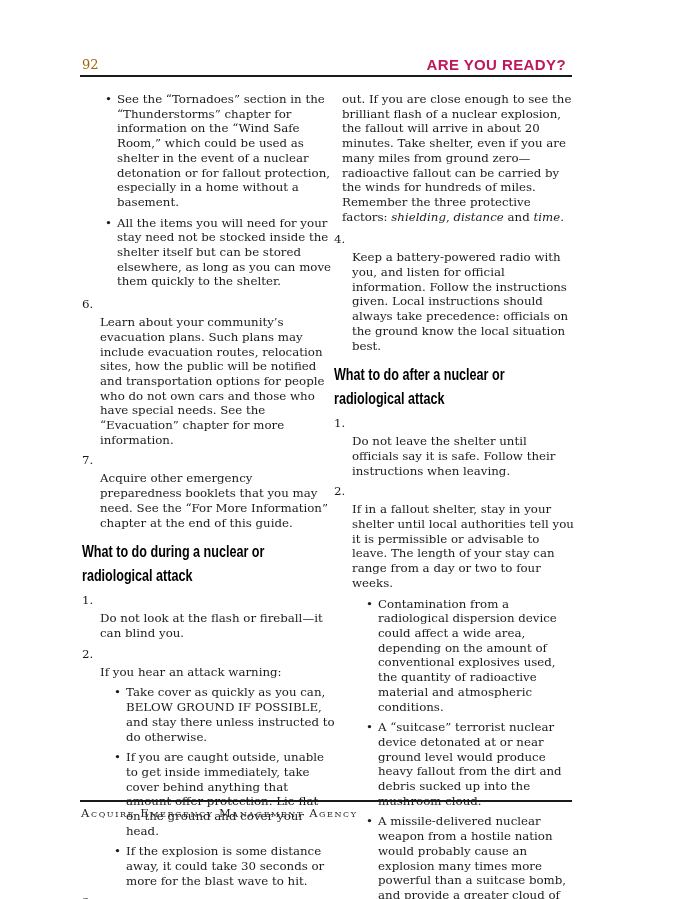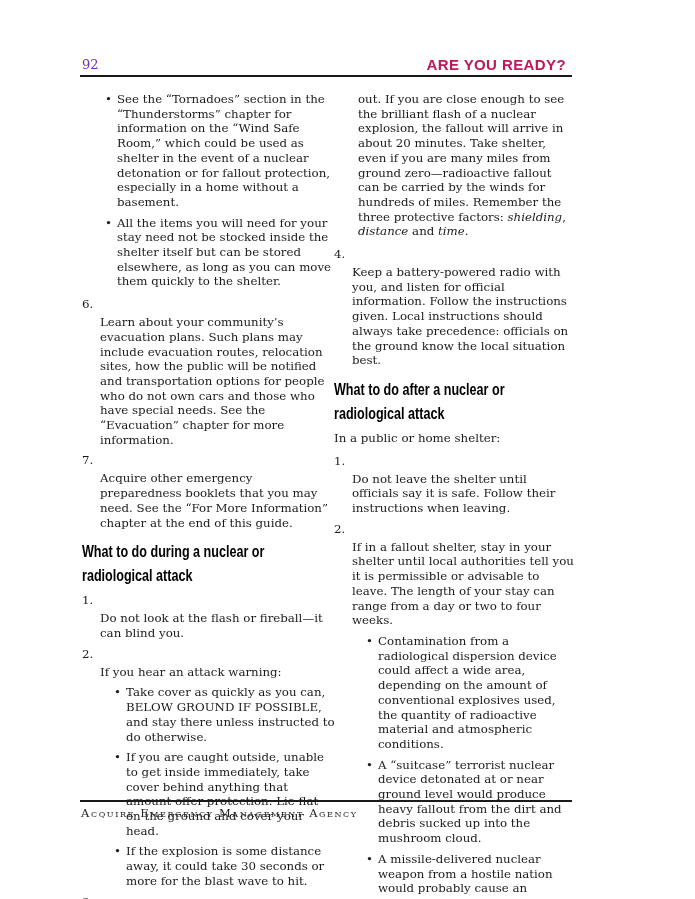--- a/index.html
+++ b/index.html
@@ -1,20 +1,20 @@
 <!DOCTYPE html>
 <html><head>
 <meta charset="utf-8">
 <style>
   html,body{margin:0;padding:0;}
   body{
     width:695px;height:899px;background:#ffffff;position:relative;
     font-family:"DejaVu Serif",serif;color:#1b1b1b;overflow:hidden;
   }
-  .page-number{position:absolute;left:82px;top:57px;font-size:13px;color:#6d28d9;}
+  .page-number{position:absolute;left:82px;top:57px;font-size:13px;color:#a16207;}
   .header-title{
     position:absolute;top:56px;right:129px;
     font-family:"Liberation Sans",sans-serif;font-weight:700;font-size:15px;
     letter-spacing:.4px;color:#be185d;
   }
   .rule{position:absolute;left:80px;width:492px;height:2px;background:#1a1a1a;}
   .header-rule{top:75px;}
   .footer-rule{top:800px;}
   .footer-text{
     position:absolute;left:81px;top:806px;font-size:11.5px;
@@ -22,21 +22,21 @@
   }
   .col{position:absolute;top:92px;font-size:11.8px;line-height:14.7px;text-align:left;}
   .col-left{left:82px;width:254px;}
   .col-right{left:334px;width:241px;}
   .section-heading{
     font-family:"Liberation Sans",sans-serif;font-weight:700;font-size:17px;
     line-height:24px;color:#000;margin:10px 0 5px 0;white-space:pre-line;
     width:340px;transform:scaleX(.74);transform-origin:0 0;
   }
   .para{margin:0 0 8px 0;}
-  .para.indent{margin-left:24px;}
+  .para.indent{margin-left:8px;}
   .bullet-list{margin:0 0 8px 0;padding-left:23px;}
   .bullet-item{display:flex;margin-top:6px;}
   .bullet-list > .bullet-item:first-child{margin-top:0;}
   .dot{flex:0 0 12px;}
   .bullet-body{flex:1;}
   .num-list{margin:0 0 8px 0;}
   .num-item{display:flex;margin-top:6px;}
   .num-list > .num-item:first-child{margin-top:0;}
   .num{flex:0 0 18px;}
   .item-body{flex:1;margin-top:18px;}
@@ -104,21 +104,20 @@
 <div class="col col-right">
     <p class="para indent"><span>out. If you are close enough to see the brilliant flash of a nuclear explosion, the fallout will arrive in about 20 minutes. Take shelter, even if you are many miles from ground zero—radioactive fallout can be carried by the winds for hundreds of miles. Remember the three protective factors: </span><span class="it">shielding</span><span>, </span><span class="it">distance</span><span> and </span><span class="it">time</span><span>.</span></p>
     <div class="num-list">
       <div class="num-item">
         <span class="num">4.</span>
         <div class="item-body">Keep a battery-powered radio with you, and listen for official information. Follow the instructions given. Local instructions should always take precedence: officials on the ground know the local situation best.</div>
       </div>
     </div>
     <h2 class="section-heading">What to do after a nuclear or
 radiological attack</h2>
-    <p class="para">In a public or home shelter:</p>
     <div class="num-list">
       <div class="num-item">
         <span class="num">1.</span>
         <div class="item-body">Do not leave the shelter until officials say it is safe. Follow their instructions when leaving.</div>
       </div>
       <div class="num-item">
         <span class="num">2.</span>
         <div class="item-body">If in a fallout shelter, stay in your shelter until local authorities tell you it is permissible or advisable to leave. The length of your stay can range from a day or two to four weeks.<div class="sub-bullets">
             <div class="bullet-item">
               <span class="dot">•</span>

